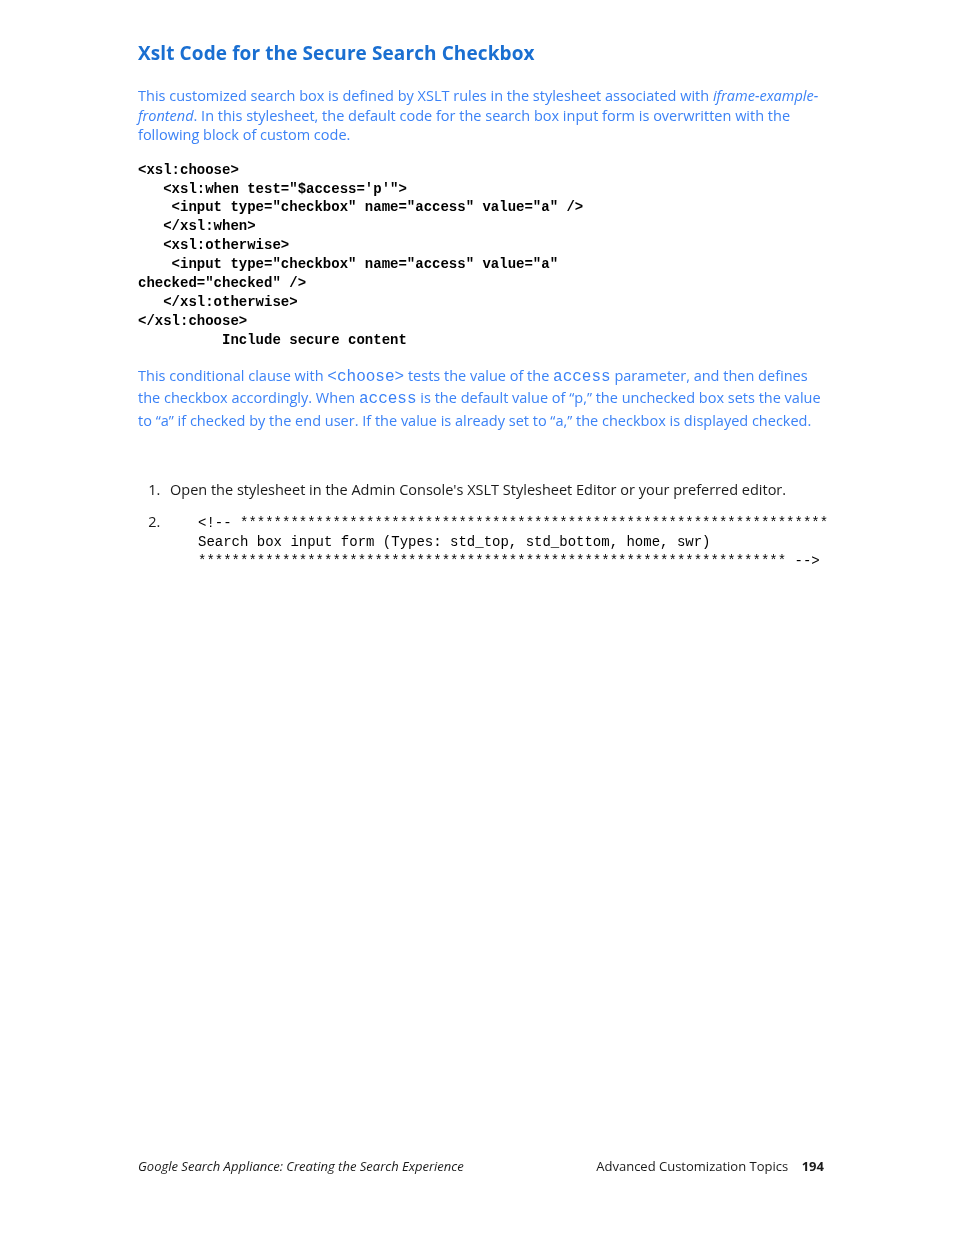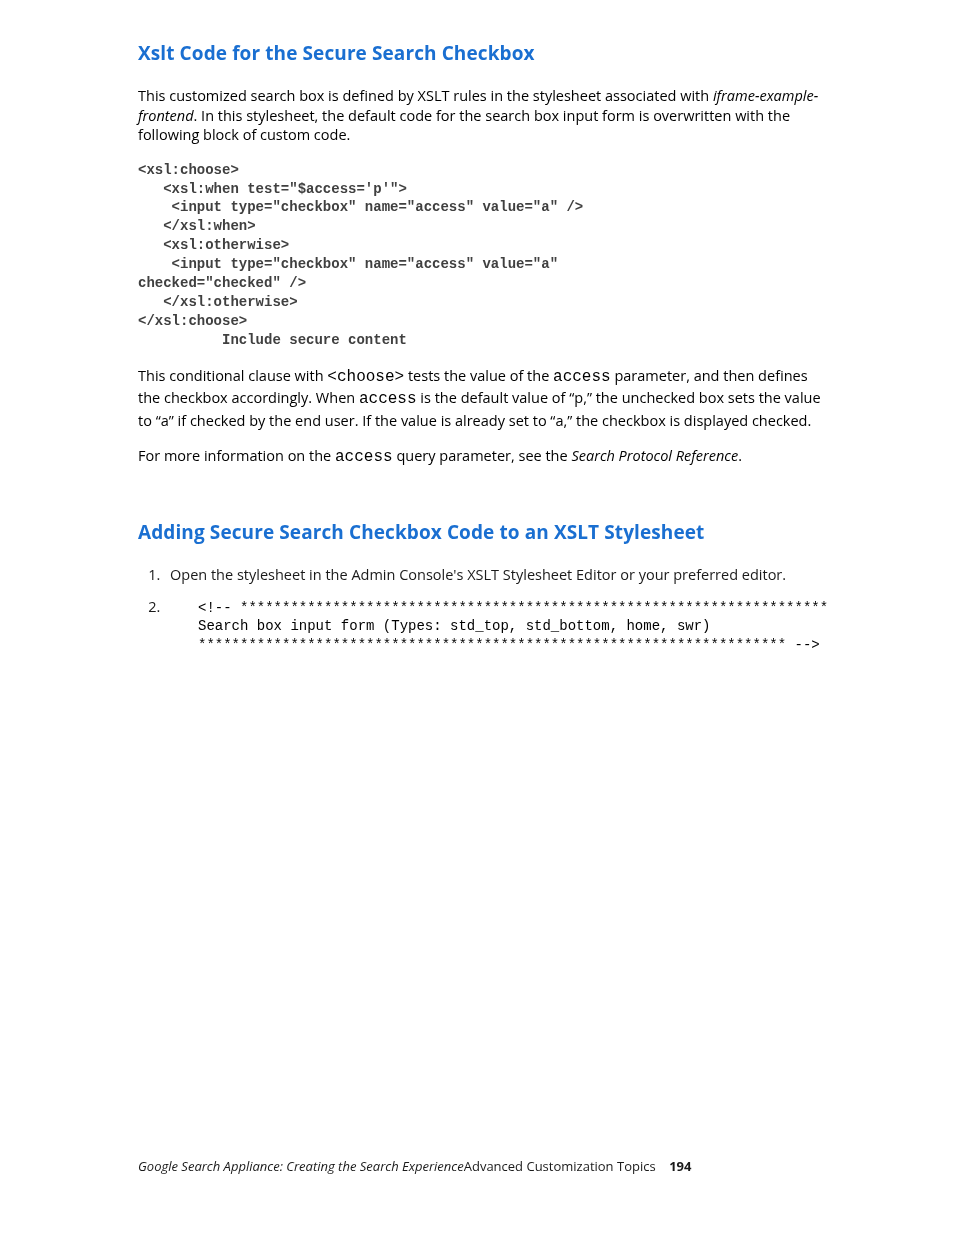--- a/index.html
+++ b/index.html
@@ -21,35 +21,35 @@
     color: #1a6fd1;
     font-size: 19px;
     font-weight: 700;
     margin: 0 0 20px 0;
     letter-spacing: 0.1px;
   }
   p.body {
     font-size: 14.5px;
     line-height: 1.35;
     margin: 0 0 16px 0;
-    color: #000000;
+    color: #3b82f6;
   }
   .ital { font-style: italic; }
   .code-inline {
     font-family: "Courier New", Courier, monospace;
     font-size: 16px;
   }
   pre.codeblock {
     font-family: "Courier New", Courier, monospace;
     font-size: 14px;
     font-weight: 700;
     line-height: 1.35;
     margin: 0 0 16px 0;
     white-space: pre;
-    color: #404040;
+    color: #000000;
   }
   pre.codeblock2 {
     font-family: "Courier New", Courier, monospace;
     font-size: 14px;
     font-weight: 400;
     line-height: 1.35;
     margin: 4px 0 16px 28px;
     white-space: pre;
     color: #000;
   }
@@ -63,20 +63,21 @@
   ol.steps li {
     padding-left: 6px;
     margin-bottom: 12px;
   }
   .footer {
     position: absolute;
     bottom: 60px;
     left: 138px;
     right: 130px;
     display: flex;
+    justify-content: space-between;
     font-size: 13px;
     color: #1a1a1a;
   }
   .footer .left { font-style: italic; }
   .footer .right { font-style: normal; }
   .footer .right .pageno { font-weight: 700; }
   .spacer { height: 34px; }
 </style>
 </head>
 <body>
@@ -97,27 +98,23 @@
     &lt;input type="checkbox" name="access" value="a"
 checked="checked" /&gt;
    &lt;/xsl:otherwise&gt;
 &lt;/xsl:choose&gt;
           Include secure content</pre>
 
   <p class="body">
     <span>This conditional clause with </span><span class="code-inline">&lt;choose&gt;</span><span> tests the value of the </span><span class="code-inline">access</span><span> parameter, and then defines the checkbox accordingly. When </span><span class="code-inline">access</span><span> is the default value of “p,” the unchecked box sets the value to “a” if checked by the end user. If the value is already set to “a,” the checkbox is displayed checked.</span>
   </p>
 
-  <p class="body">
-    <span>For more information on the </span><span class="code-inline">access</span><span> query parameter, see the </span><span class="ital">Search Protocol Reference</span><span>.</span>
-  </p>
 
   <div class="spacer"></div>
 
-  <h2 class="section">Adding Secure Search Checkbox Code to an XSLT Stylesheet</h2>
 
 
   <ol class="steps">
     <li>Open the stylesheet in the Admin Console's XSLT Stylesheet Editor or your preferred editor.</li>
     <li>
       <pre class="codeblock2">&lt;!-- **********************************************************************
 Search box input form (Types: std_top, std_bottom, home, swr)
 ********************************************************************** --&gt;</pre>
     </li>
   </ol>

